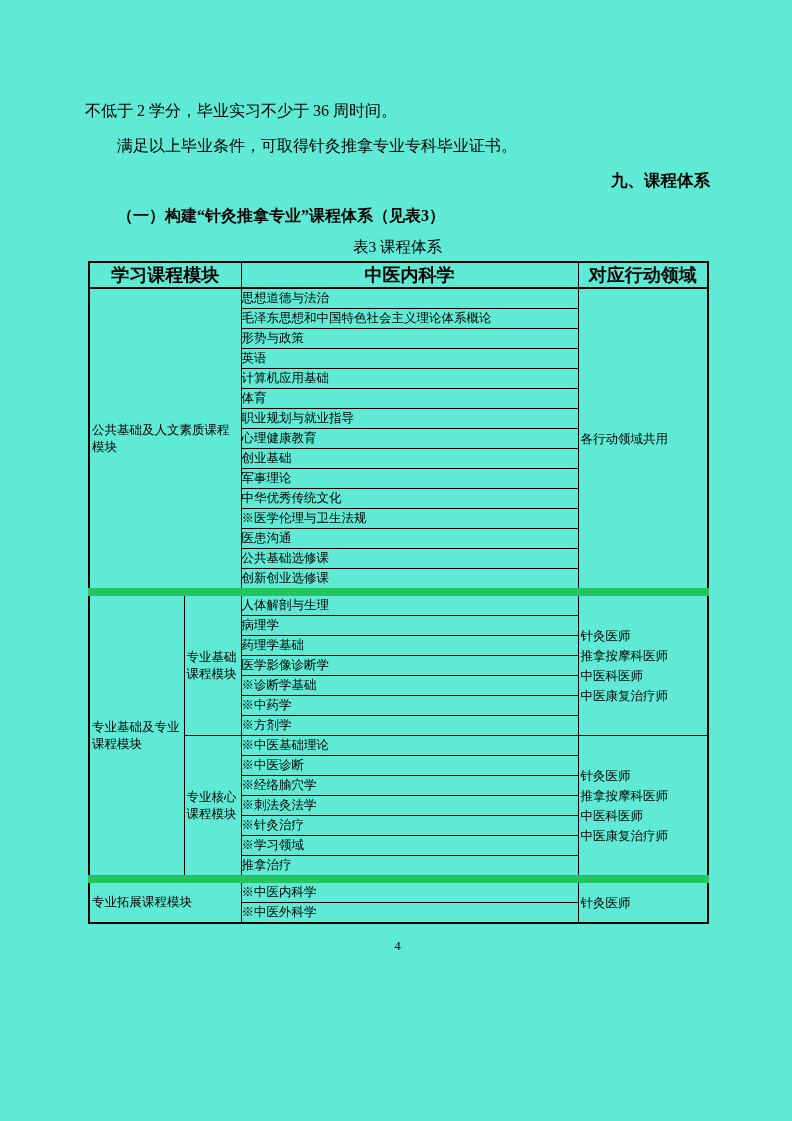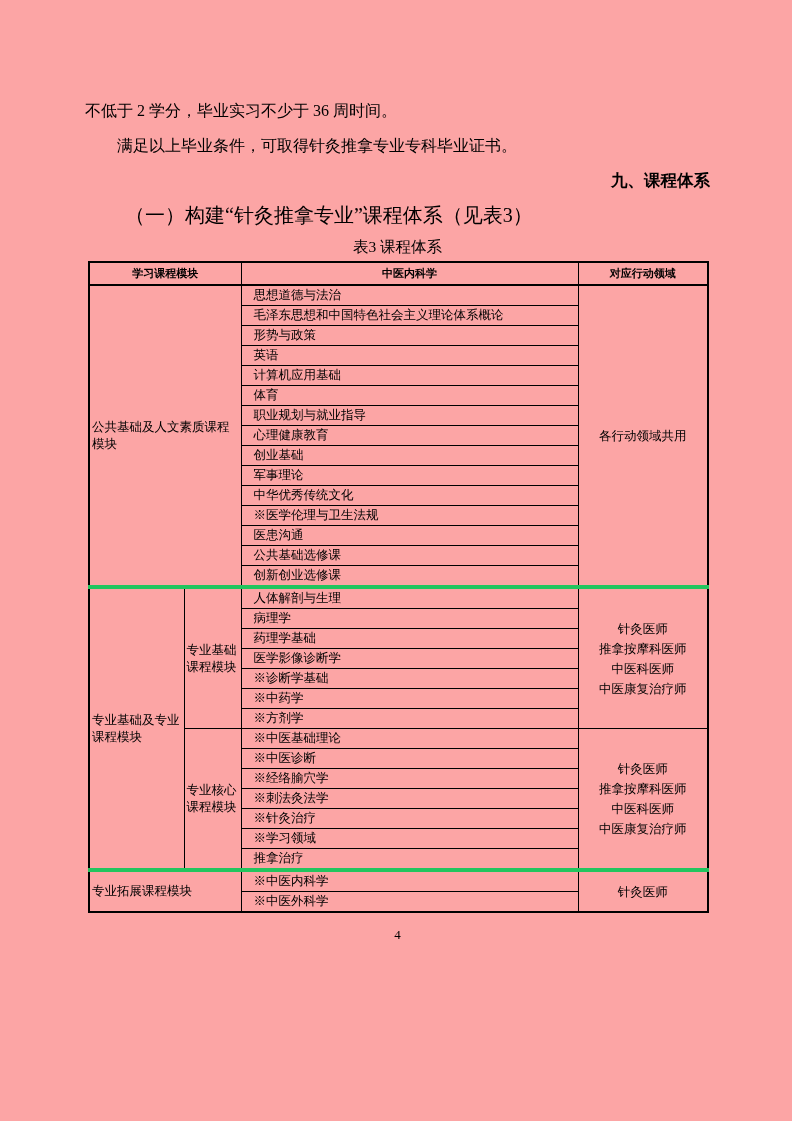--- a/index.html
+++ b/index.html
@@ -1,66 +1,66 @@
 <!DOCTYPE html>
 <html><head>
 <meta charset="utf-8">
 <style>
   html, body { margin: 0; padding: 0; background: #e8e8e8; }
   .page {
     position: relative;
     width: 792px;
     height: 1121px;
     margin: 0 auto;
-    background: #fca5a5;
+    background: #5eead4;
     color: #000;
     font-family: "Liberation Serif", serif;
     box-sizing: border-box;
     padding: 93px 82px 0 85px;
     overflow: hidden;
   }
   .para { margin: 0; font-size: 16px; line-height: 35px; }
   .indent { text-indent: 2em; }
   .bold { font-weight: bold; }
   .heading {
     margin: 0; font-size: 16.5px; line-height: 35px;
     font-weight: bold; text-indent: 2em; text-align: right;
   }
   .subheading {
-    margin: 0; font-size: 20px; line-height: 35px;
-    font-weight: normal; text-indent: 2em;
+    margin: 0; font-size: 16px; line-height: 35px;
+    font-weight: bold; text-indent: 2em;
   }
   .caption {
     margin: 0; font-weight: normal; text-align: center;
     font-size: 15.5px; line-height: 28px;
   }
   table.course-table {
     border-collapse: collapse;
     table-layout: fixed;
     width: 619px;
     margin-left: 3px;
     font-size: 12.5px;
     border: 2px solid #000;
   }
   .course-table th, .course-table td {
     border: 1px solid #000;
     padding: 0 2px;
     overflow: hidden;
   }
   .course-table th {
-    font-size: 11px;
+    font-size: 18px;
     font-weight: bold;
     text-align: center;
     height: 21px;
     border-bottom: 2px solid #000;
   }
-  td.course { text-align: left; height: 19px; padding-left: 12px; }
+  td.course { text-align: left; height: 19px; padding-left: 0; }
   td.mod { line-height: 1.35; }
-  td.action { text-align: center; white-space: pre-line; line-height: 20px; }
-  tr.sec-top > td { border-top: 4px solid #22c55e; }
+  td.action { text-align: left; white-space: pre-line; line-height: 20px; }
+  tr.sec-top > td { border-top: 8px solid #22c55e; }
   .pagenum {
     text-align: center; font-size: 13px; margin-top: 14px;
     font-family: "Liberation Serif", serif;
   }
 </style>
 </head>
 <body>
 
 <div class="page">
 

